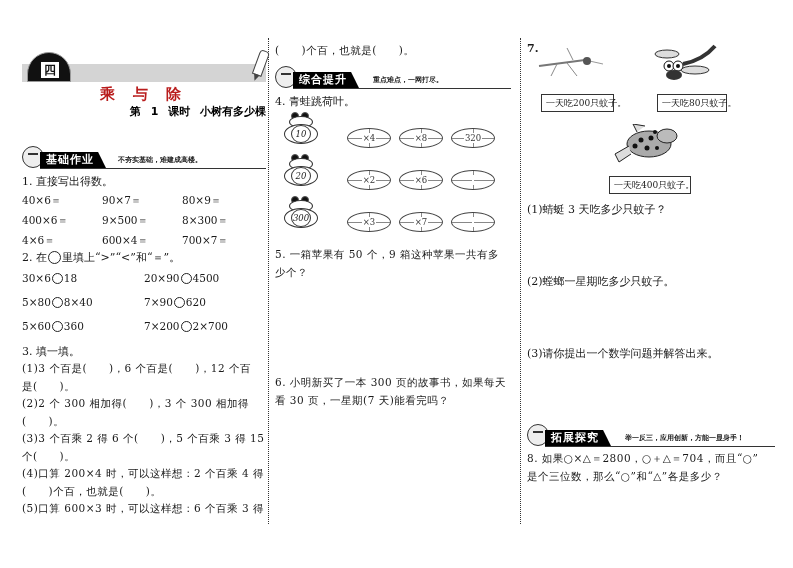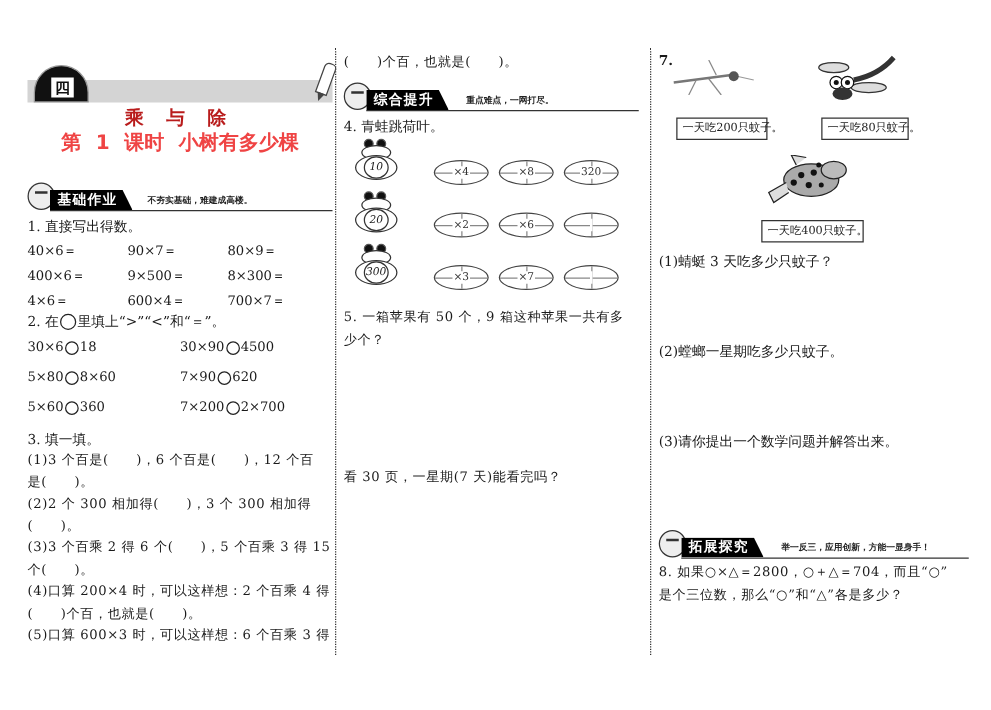--- a/index.html
+++ b/index.html
@@ -14,21 +14,21 @@
   .divider-1 { left: 268px; }
   .divider-2 { left: 520px; }
 
   
   .unit-header { position: absolute; left: 0; top: 26px; width: 244px; height: 18px; background: #d4d4d4; }
   .unit-badge { position: absolute; left: 5px; top: 14px; width: 44px; height: 30px; background: #111; border-radius: 22px 22px 0 0; border: 1px solid #999; }
   .unit-badge-num { position: absolute; left: 13px; top: 9px; width: 18px; height: 16px; background: #fff; color: #111; font-family: "DejaVu Sans", sans-serif; font-weight: bold; font-size: 12px; text-align: center; line-height: 16px; }
   .unit-title { position: absolute; left: 78px; top: 27px; font-family: "DejaVu Sans", sans-serif; font-size: 15px; font-weight: bold; letter-spacing: 18px; color: #b91c1c; margin-top: 20px; }
   .pencil-icon { position: absolute; left: 234px; top: 12px; width: 10px; height: 26px; border: 1px solid #444; border-radius: 4px 4px 0 0; transform: rotate(20deg); background: #fff; }
   .pencil-icon::after { content: ""; position: absolute; left: 1px; bottom: -7px; border-left: 3px solid transparent; border-right: 3px solid transparent; border-top: 7px solid #444; }
-  .lesson-title { position: absolute; left: 0; width: 244px; top: 66px; text-align: center; font-family: "DejaVu Sans", sans-serif; font-size: 16px; font-weight: bold; color: #ef4444; word-spacing: 6px; }
+  .lesson-title { position: absolute; left: 0; width: 244px; top: 66px; text-align: right; font-family: "DejaVu Sans", sans-serif; font-size: 11px; font-weight: bold; color: #000000; word-spacing: 6px; }
 
   
   .section-head { position: absolute; left: 0; height: 22px; }
   .section-mascot { position: absolute; left: 0; top: -4px; width: 22px; height: 22px; border: 1.5px solid #333; border-radius: 50%; background: #eee; }
   .section-mascot::after { content: ""; position: absolute; left: 5px; top: 6px; width: 10px; height: 4px; border-top: 2px solid #333; }
   .section-label { position: absolute; left: 18px; top: 2px; height: 16px; padding: 0 12px 0 6px; background: #000000; color: #fff; font-family: "DejaVu Sans", sans-serif; font-size: 11px; font-weight: bold; line-height: 16px; clip-path: polygon(0 0, 88% 0, 100% 100%, 0 100%); letter-spacing: 1px; }
   .section-motto { position: absolute; top: 5px; font-size: 7px; font-weight: bold; color: #222; white-space: nowrap; }
   .section-rule { position: absolute; left: 18px; top: 18px; height: 0; border-top: 1.2px solid #333; }
 
   .q-title { position: absolute; left: 0; font-size: 11px; color: #1a1a1a; white-space: nowrap; }
@@ -107,30 +107,30 @@
       <span>里填上“&gt;”“&lt;”和“＝”。</span>
     </div>
     <div class="grid2" style="top:228px;">
       <div class="row">
         <div class="cell">
             <span>30×6</span>
             <span class="blank-circle"></span>
             <span>18</span>
           </div>
         <div class="cell">
-            <span>30×90</span>
+            <span>20×90</span>
             <span class="blank-circle"></span>
             <span>4500</span>
           </div>
       </div>
       <div class="row">
         <div class="cell">
             <span>5×80</span>
             <span class="blank-circle"></span>
-            <span>8×60</span>
+            <span>8×40</span>
           </div>
         <div class="cell">
             <span>7×90</span>
             <span class="blank-circle"></span>
             <span>620</span>
           </div>
       </div>
       <div class="row">
         <div class="cell">
             <span>5×60</span>
@@ -203,20 +203,21 @@
       <div class="lily" style="left:72px;"><span>×3</span></div>
       <div class="lily" style="left:124px;"><span>×7</span></div>
       <div class="lily" style="left:176px;"><span></span></div>
     </div>
 
     <div class="para" style="top:208px;width:242px;">
       <div>5. 一箱苹果有 50 个，9 箱这种苹果一共有多</div>
       <div>少个？</div>
     </div>
     <div class="para" style="top:336px;width:242px;">
+      <div>6. 小明新买了一本 300 页的故事书，如果每天</div>
       <div>看 30 页，一星期(7 天)能看完吗？</div>
     </div>
   </div>
 
   <div class="col col-right">
     <div class="q-title" style="top:4px;font-weight:bold;">7.</div>
 
     <svg class="mantis-icon" viewBox="0 0 70 28">
       <line x1="2" y1="18" x2="48" y2="12" stroke="#777" stroke-width="2"></line>
       <line x1="48" y1="12" x2="66" y2="16" stroke="#999" stroke-width="1"></line>

